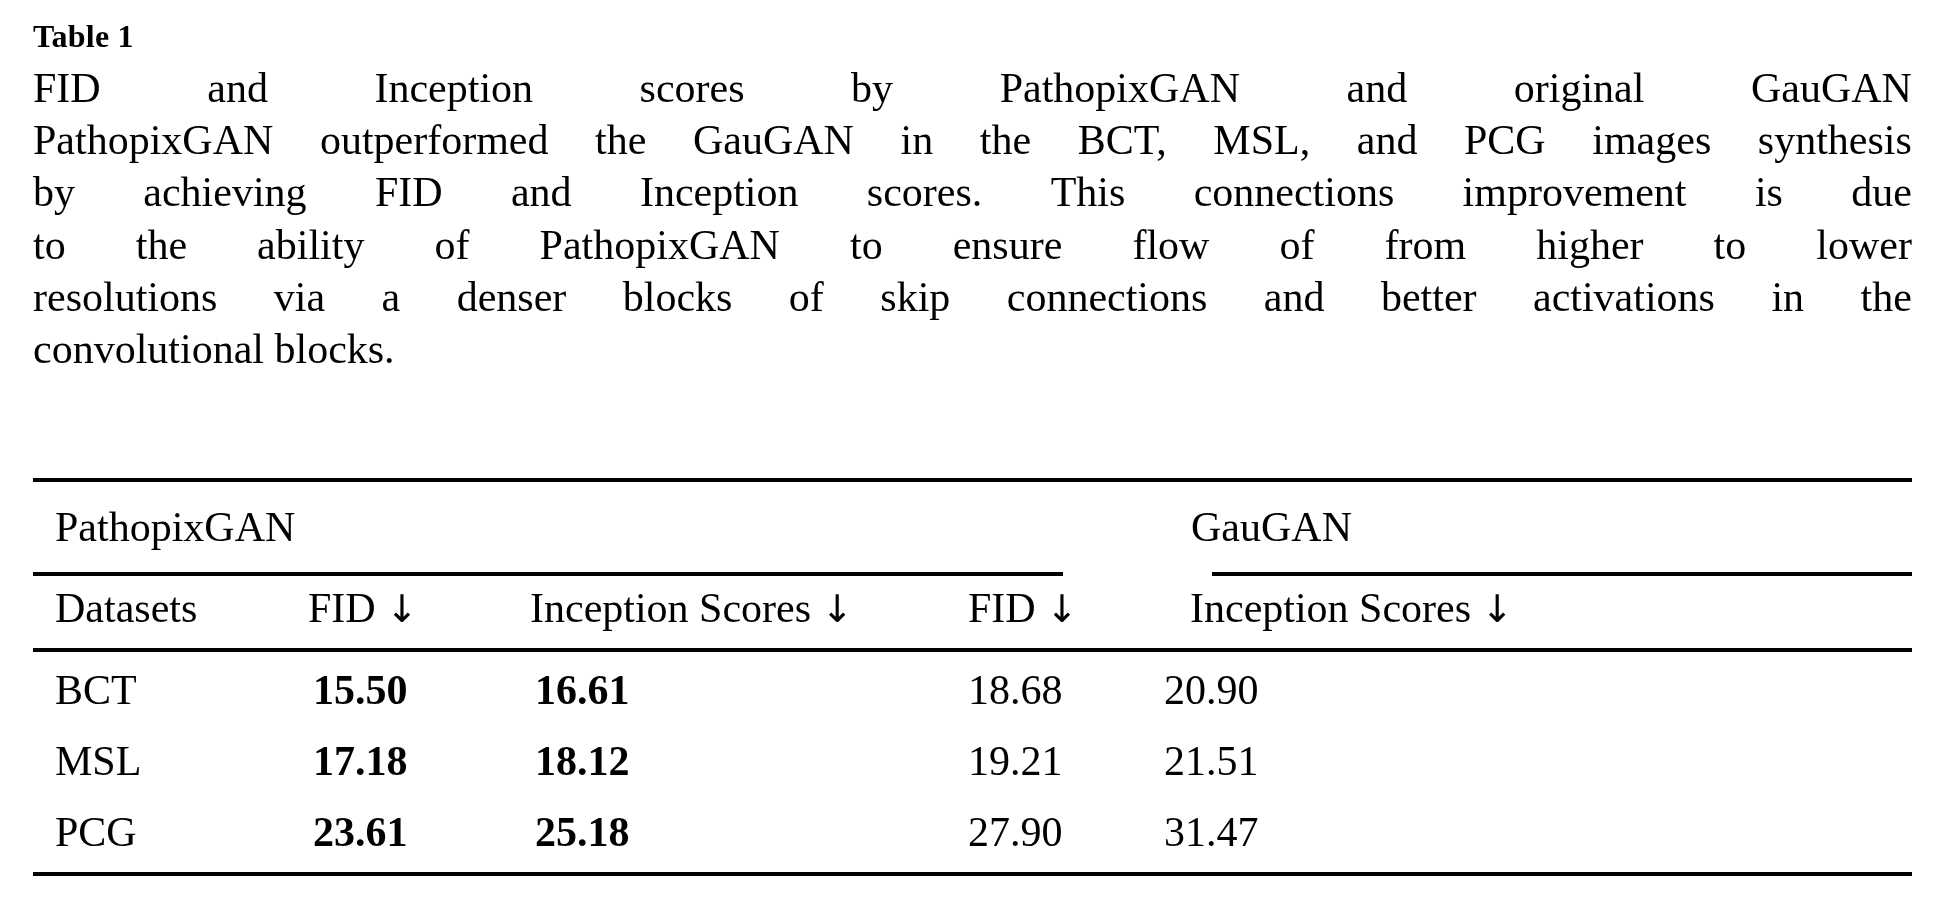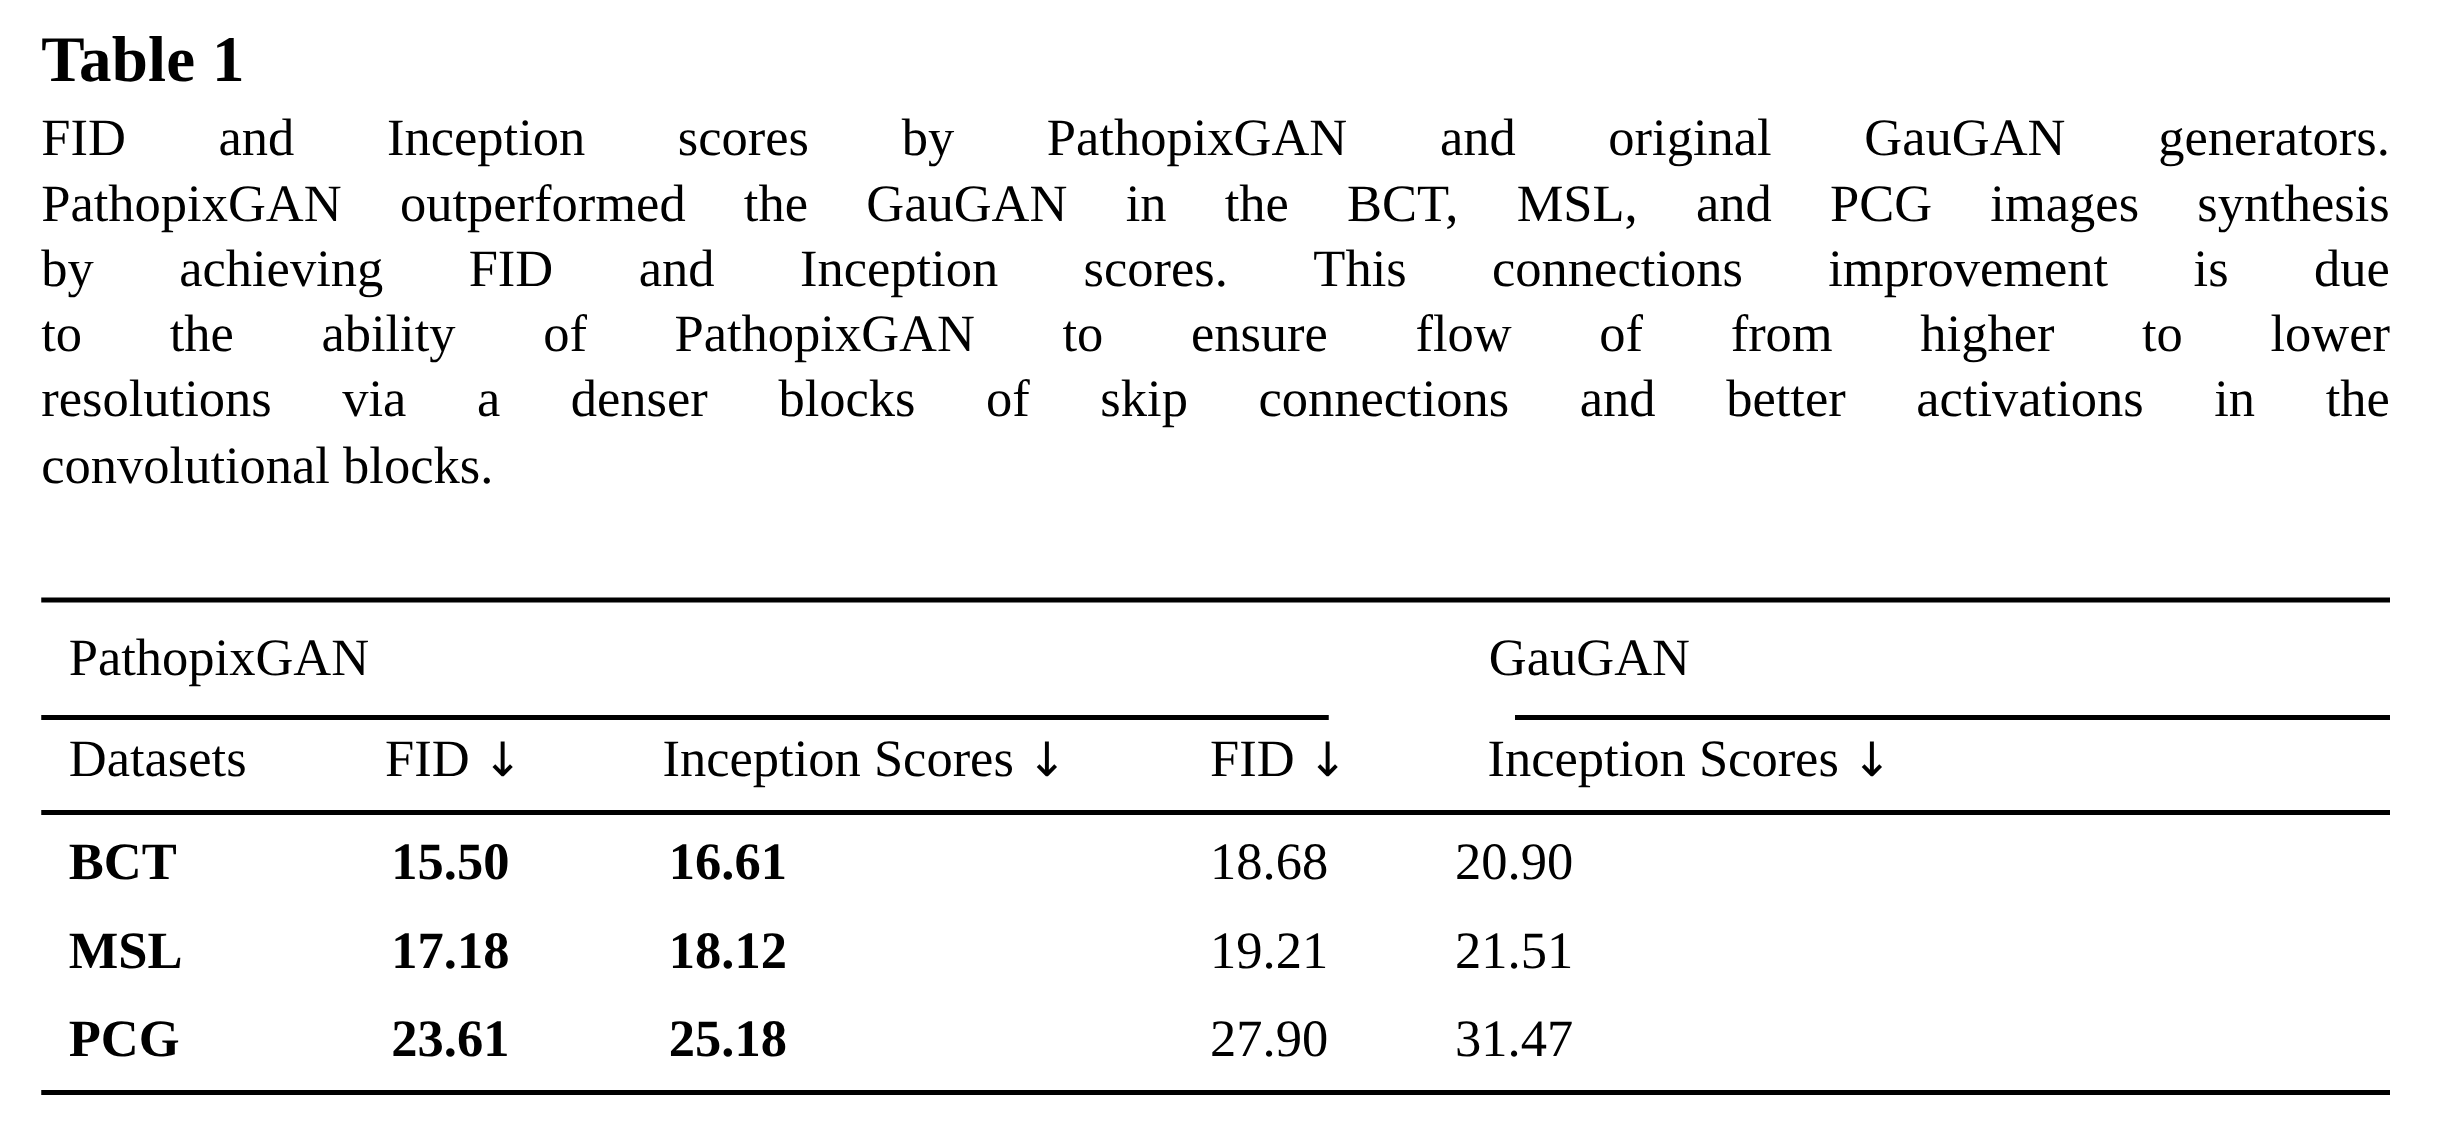--- a/index.html
+++ b/index.html
@@ -25,21 +25,21 @@
 
   
   .caption-block {
     position: absolute;
     left: 33px;
     top: 18px;
     width: 1879px;
   }
 
   .caption-title {
-    font-size: 52px;
+    font-size: 32px;
     font-weight: bold;
     line-height: 1.18;
     letter-spacing: 0.2px;
     margin: 0 0 6px 0;
   }
 
   .caption-body {
     font-size: 42px;
     line-height: 1.245;
     text-align: justify;
@@ -97,21 +97,21 @@
 
   .col-dataset { left: 55px; }
   .col-fid-a   { left: 308px; }
   .col-is-a    { left: 530px; }
   .col-fid-b   { left: 968px; }
   .col-is-b    { left: 1190px; }
 
   .group-left  { left: 55px; }
   .group-right { left: 1191px; }
 
-  .val-dataset { left: 55px; font-weight: bold; }
+  .val-dataset { left: 55px; }
   .val-fid-a   { left: 313px; }
   .val-is-a    { left: 535px; }
   .val-fid-b   { left: 968px; }
   .val-is-b    { left: 1164px; }
 
   .bold { font-weight: bold; }
 
   .arrow {
     font-family: "DejaVu Sans", sans-serif;
     font-size: 38px;
@@ -128,21 +128,20 @@
       <span class="line justify">
           <span>FID</span>
           <span>and</span>
           <span>Inception</span>
           <span>scores</span>
           <span>by</span>
           <span>PathopixGAN</span>
           <span>and</span>
           <span>original</span>
           <span>GauGAN</span>
-          <span>generators.</span>
         </span>
       <span class="line justify">
           <span>PathopixGAN</span>
           <span>outperformed</span>
           <span>the</span>
           <span>GauGAN</span>
           <span>in</span>
           <span>the</span>
           <span>BCT,</span>
           <span>MSL,</span>

